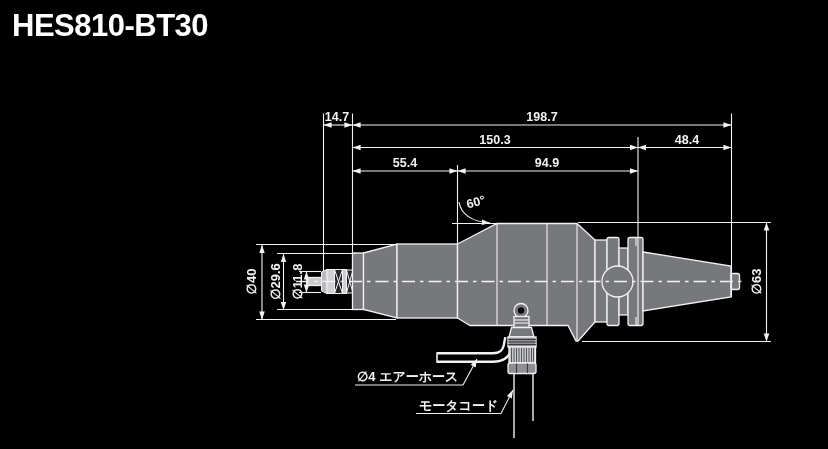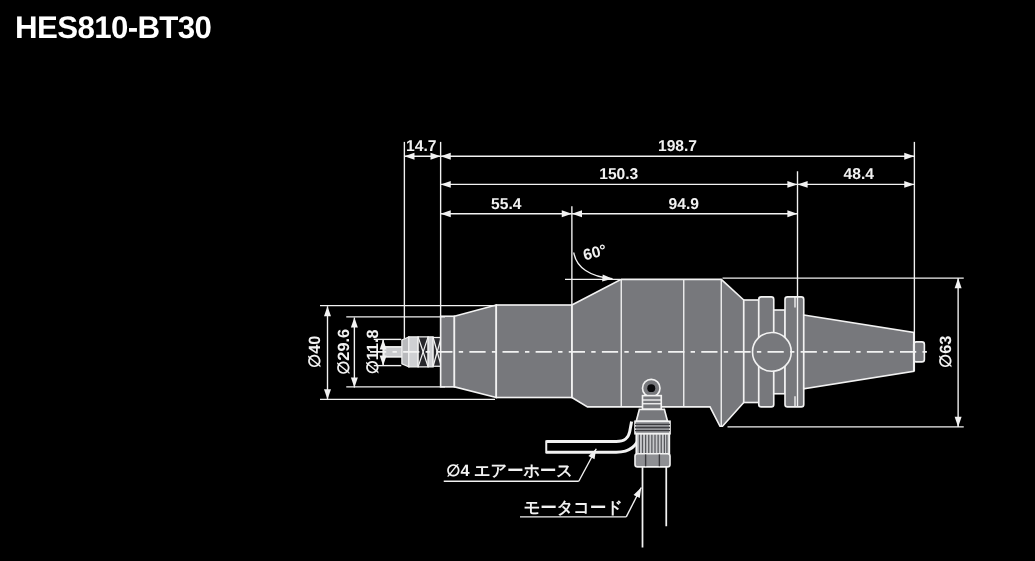--- a/index.html
+++ b/index.html
@@ -1,19 +1,19 @@
 <!DOCTYPE html>
 <html><head>
 <meta charset="utf-8">
 <style>
   html,body{margin:0;padding:0;background:#000;}
   .canvas{position:relative;width:828px;height:449px;background:#000;overflow:hidden;
           font-family:"Liberation Sans", sans-serif;}
   .title{position:absolute;left:12px;top:8px;margin:0;color:#ffffff;
-         font-size:25px;font-weight:bold;letter-spacing:-.5px;
+         font-size:31px;font-weight:bold;letter-spacing:-.5px;
          font-family:"Liberation Sans", sans-serif;}
   svg text{font-family:"Liberation Sans", sans-serif;fill:#f2f2f2;}
   .dimtxt{font-size:12.5px;font-weight:bold;}
   .diatxt{font-size:13px;font-weight:bold;}
   .jptxt{font-size:13px;font-weight:600;}
   .thin{stroke:#f2f2f2;stroke-width:1.1;fill:none;}
   .dimline{stroke:#f2f2f2;stroke-width:1.1;fill:none;}
   .outline{stroke:#f2f2f2;stroke-width:1.3;}
 </style>
 </head>

